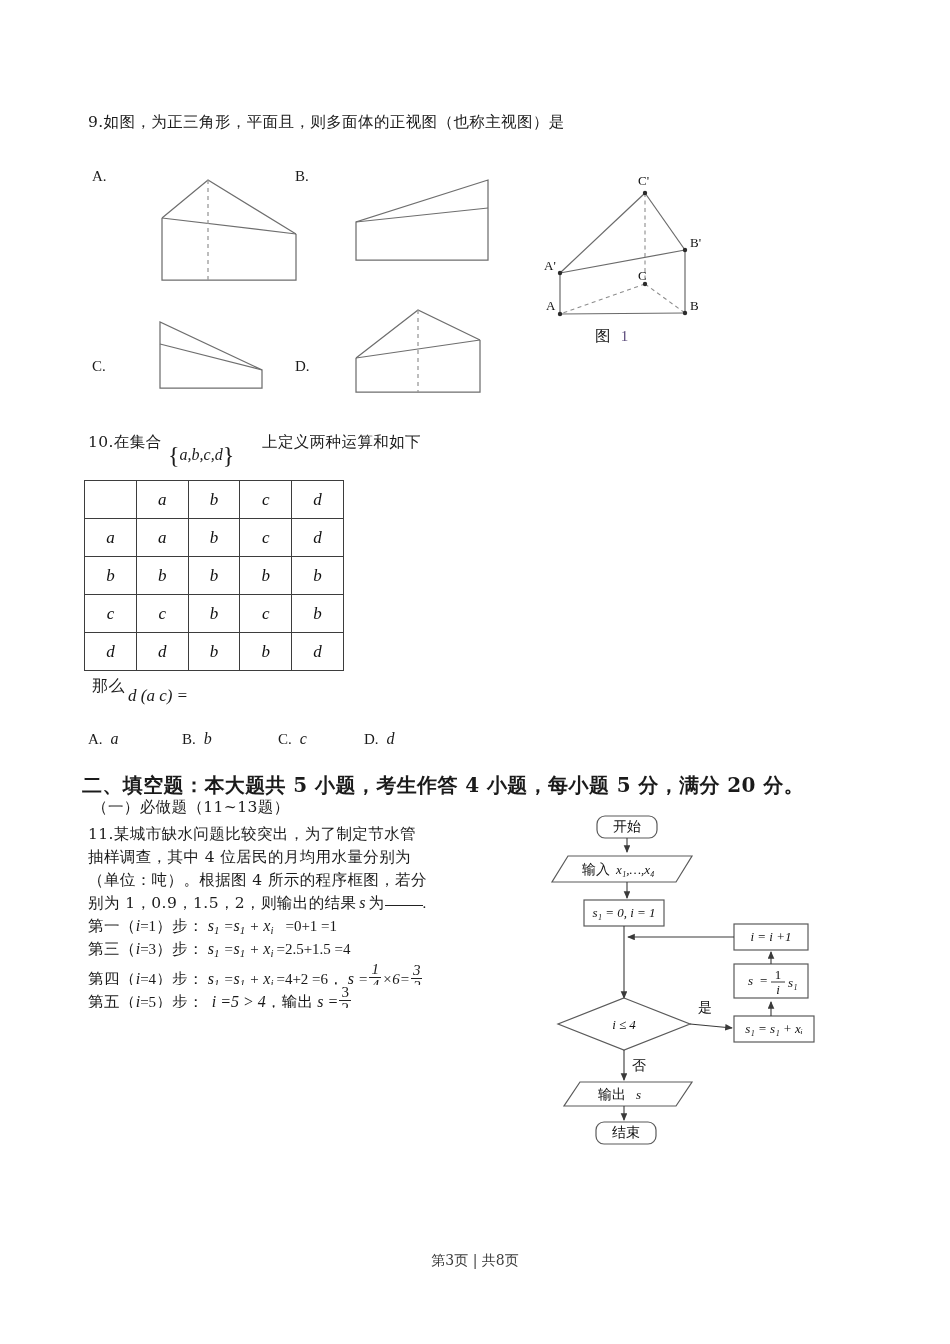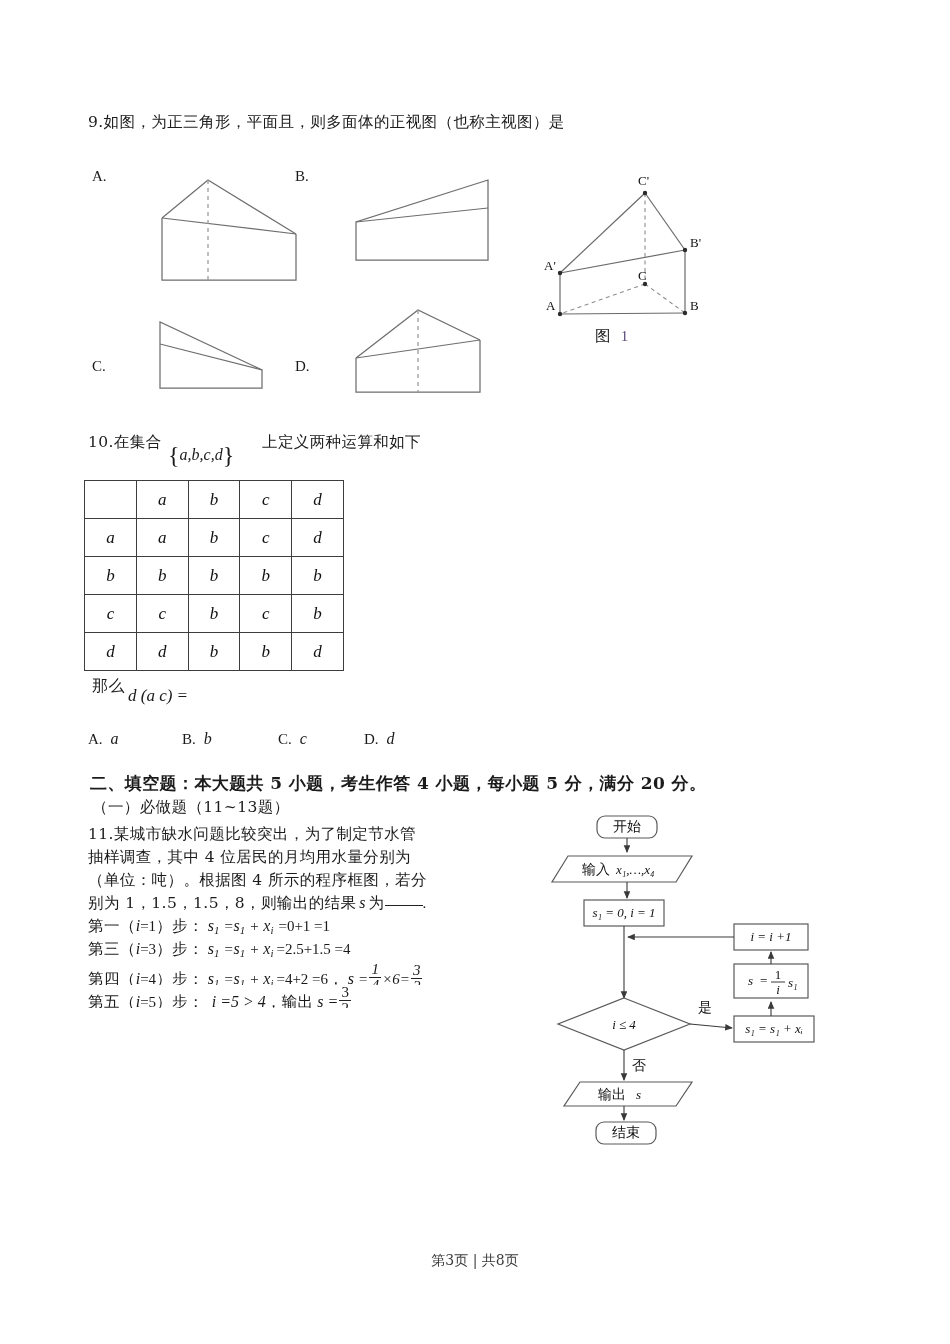--- a/index.html
+++ b/index.html
@@ -101,23 +101,23 @@
   #q10-then { left: 92px; top: 676px; font-size: 16px; }
   #q10-expr { left: 128px; top: 686px; font-size: 17px; }
   #q10-options { left: 88px; top: 730px; }
   #q10-options .opt {
     position: absolute;
     white-space: nowrap;
   }
 
   
   #sec2-head {
-    left: 90px; top: 772px;
+    left: 82px; top: 772px;
     font-weight: bold;
-    font-size: 17px;
+    font-size: 20px;
   }
   #sec2-sub {
     left: 92px; top: 797px;
     font-weight: normal;
     font-size: 15.5px;
   }
 
   
   #q11-body {
     left: 88px; top: 824px;
@@ -345,27 +345,27 @@
 
   <div class="abs cn bold" id="sec2-head">二、填空题：本大题共 5 小题，考生作答 4 小题，每小题 5 分，满分 20 分。</div>
   <div class="abs cn bold" id="sec2-sub">（一）必做题（11~13题）</div>
 
   <div class="abs" id="q11-body">
     <div class="line cn">11.某城市缺水问题比较突出，为了制定节水管</div>
     <div class="line cn">抽样调查，其中 4 位居民的月均用水量分别为</div>
     <div class="line cn">（单位：吨）。根据图 4 所示的程序框图，若分</div>
 
     <div class="line">
-      <span class="cn">别为 1，1.5，1.5，8，则输出的结果</span><span class="mi" style="margin:0 3px;">s</span><span class="cn">为</span><span class="blank-ul"></span><span class="mn">.</span>
+      <span class="cn">别为 1，0.9，1.5，2，则输出的结果</span><span class="mi" style="margin:0 3px;">s</span><span class="cn">为</span><span class="blank-ul"></span><span class="mn">.</span>
     </div>
 
     <div class="line">
       <span class="cn">第一（</span><span class="mi">i</span><span class="mn">=1</span><span class="cn">）步：</span>
       <span class="mi">s<span class="sub">1</span>
-        <span class="mn">=</span>s<span class="sub">1</span> <span class="mn">+</span> x<span class="sub">i</span></span><span class="mn" style="margin-left:5px;">=0+1 =1</span>
+        <span class="mn">=</span>s<span class="sub">1</span> <span class="mn">+</span> x<span class="sub">i</span></span><span class="mn" style="margin-left:12px;">=0+1 =1</span>
     </div>
 
 
     <div class="line">
       <span class="cn">第三（</span><span class="mi">i</span><span class="mn">=3</span><span class="cn">）步：</span>
       <span class="mi">s<span class="sub">1</span>
         <span class="mn">=</span>s<span class="sub">1</span> <span class="mn">+</span> x<span class="sub">i</span></span><span class="mn" style="margin-left:3px;">=2.5+1.5 =4</span>
     </div>
 
     <div class="line clip-row" style="height:23px;">

